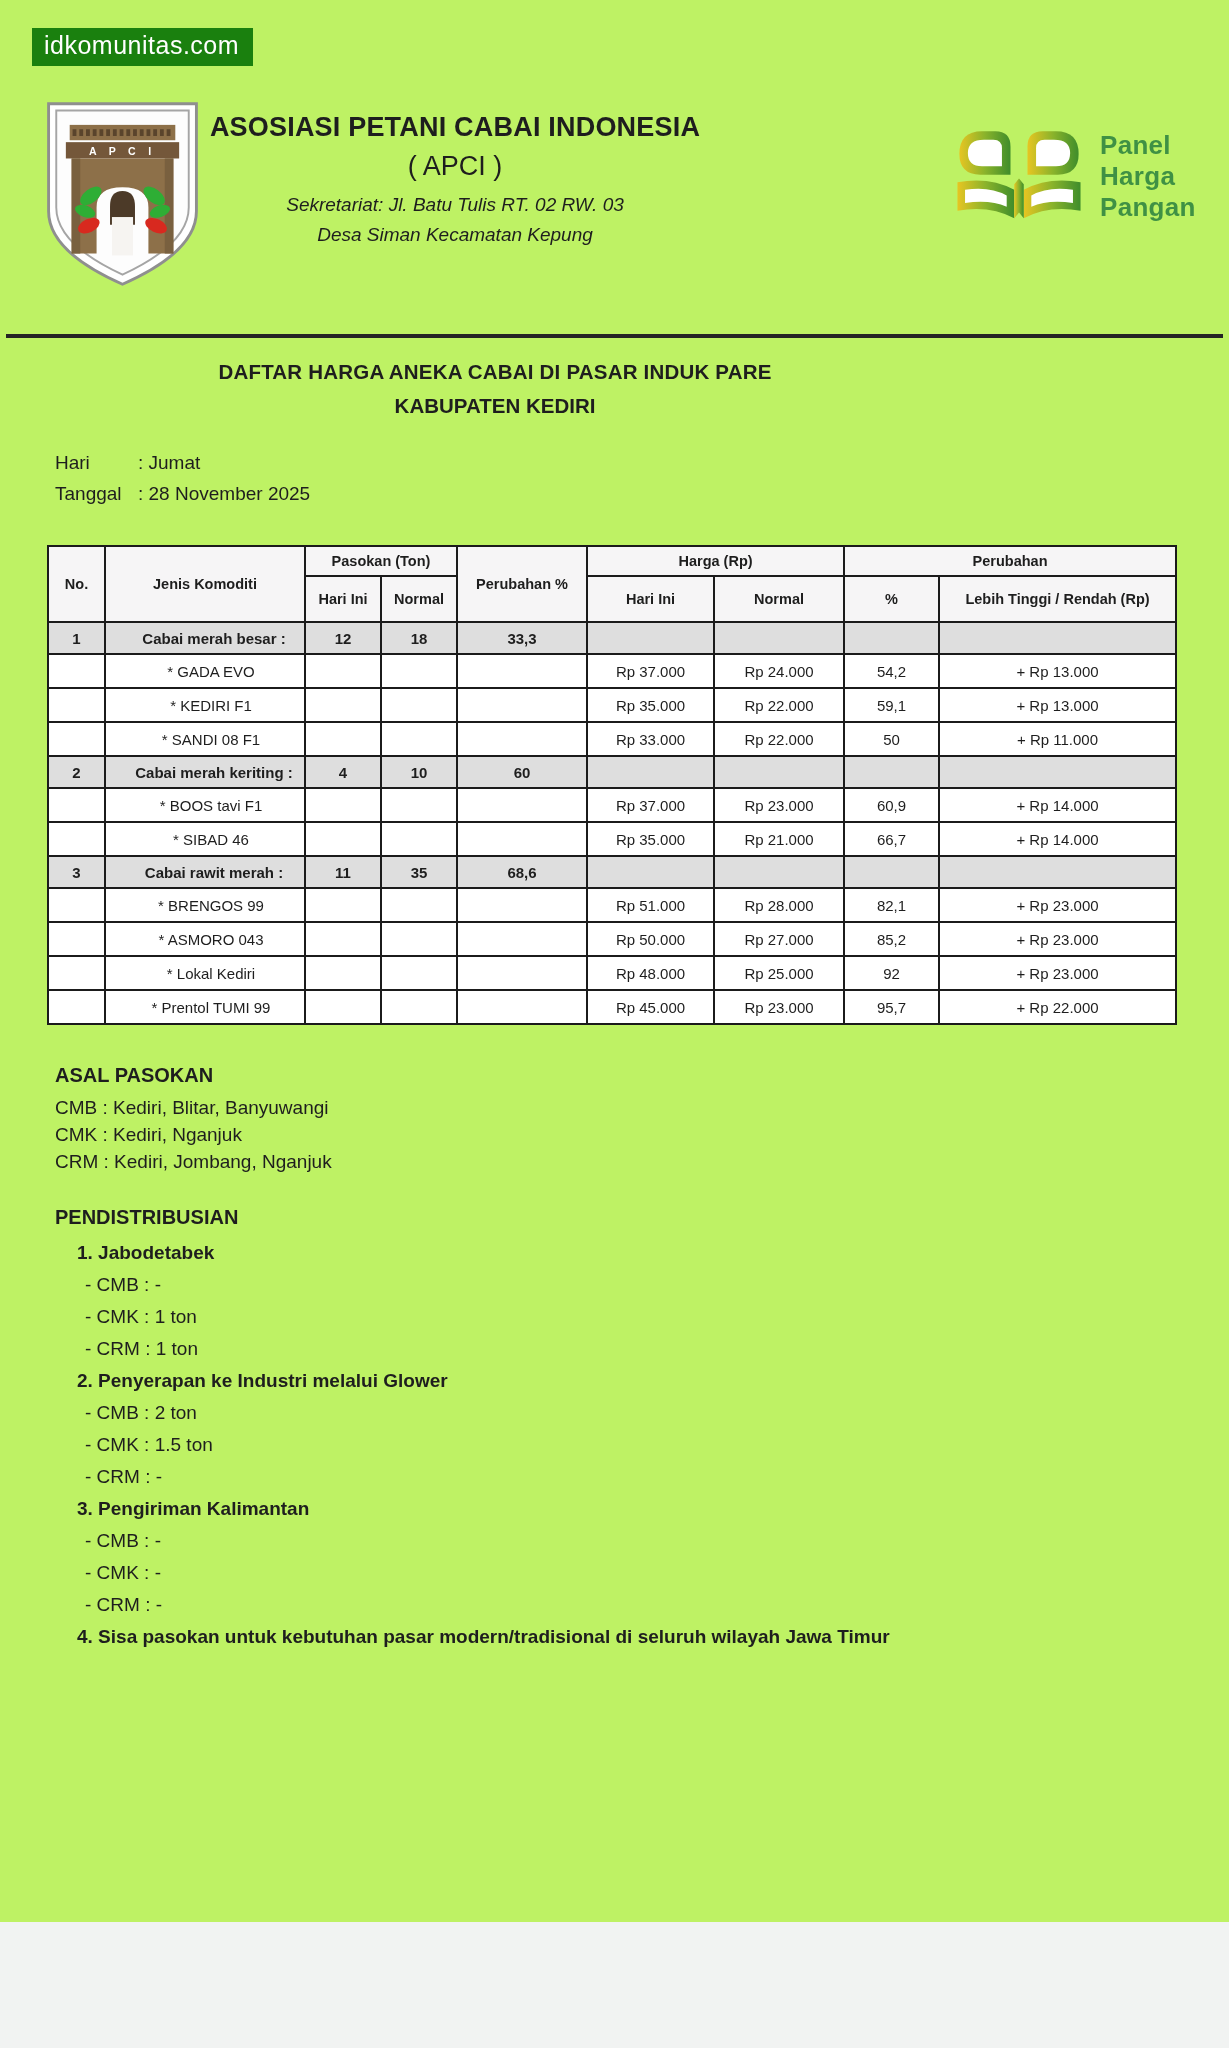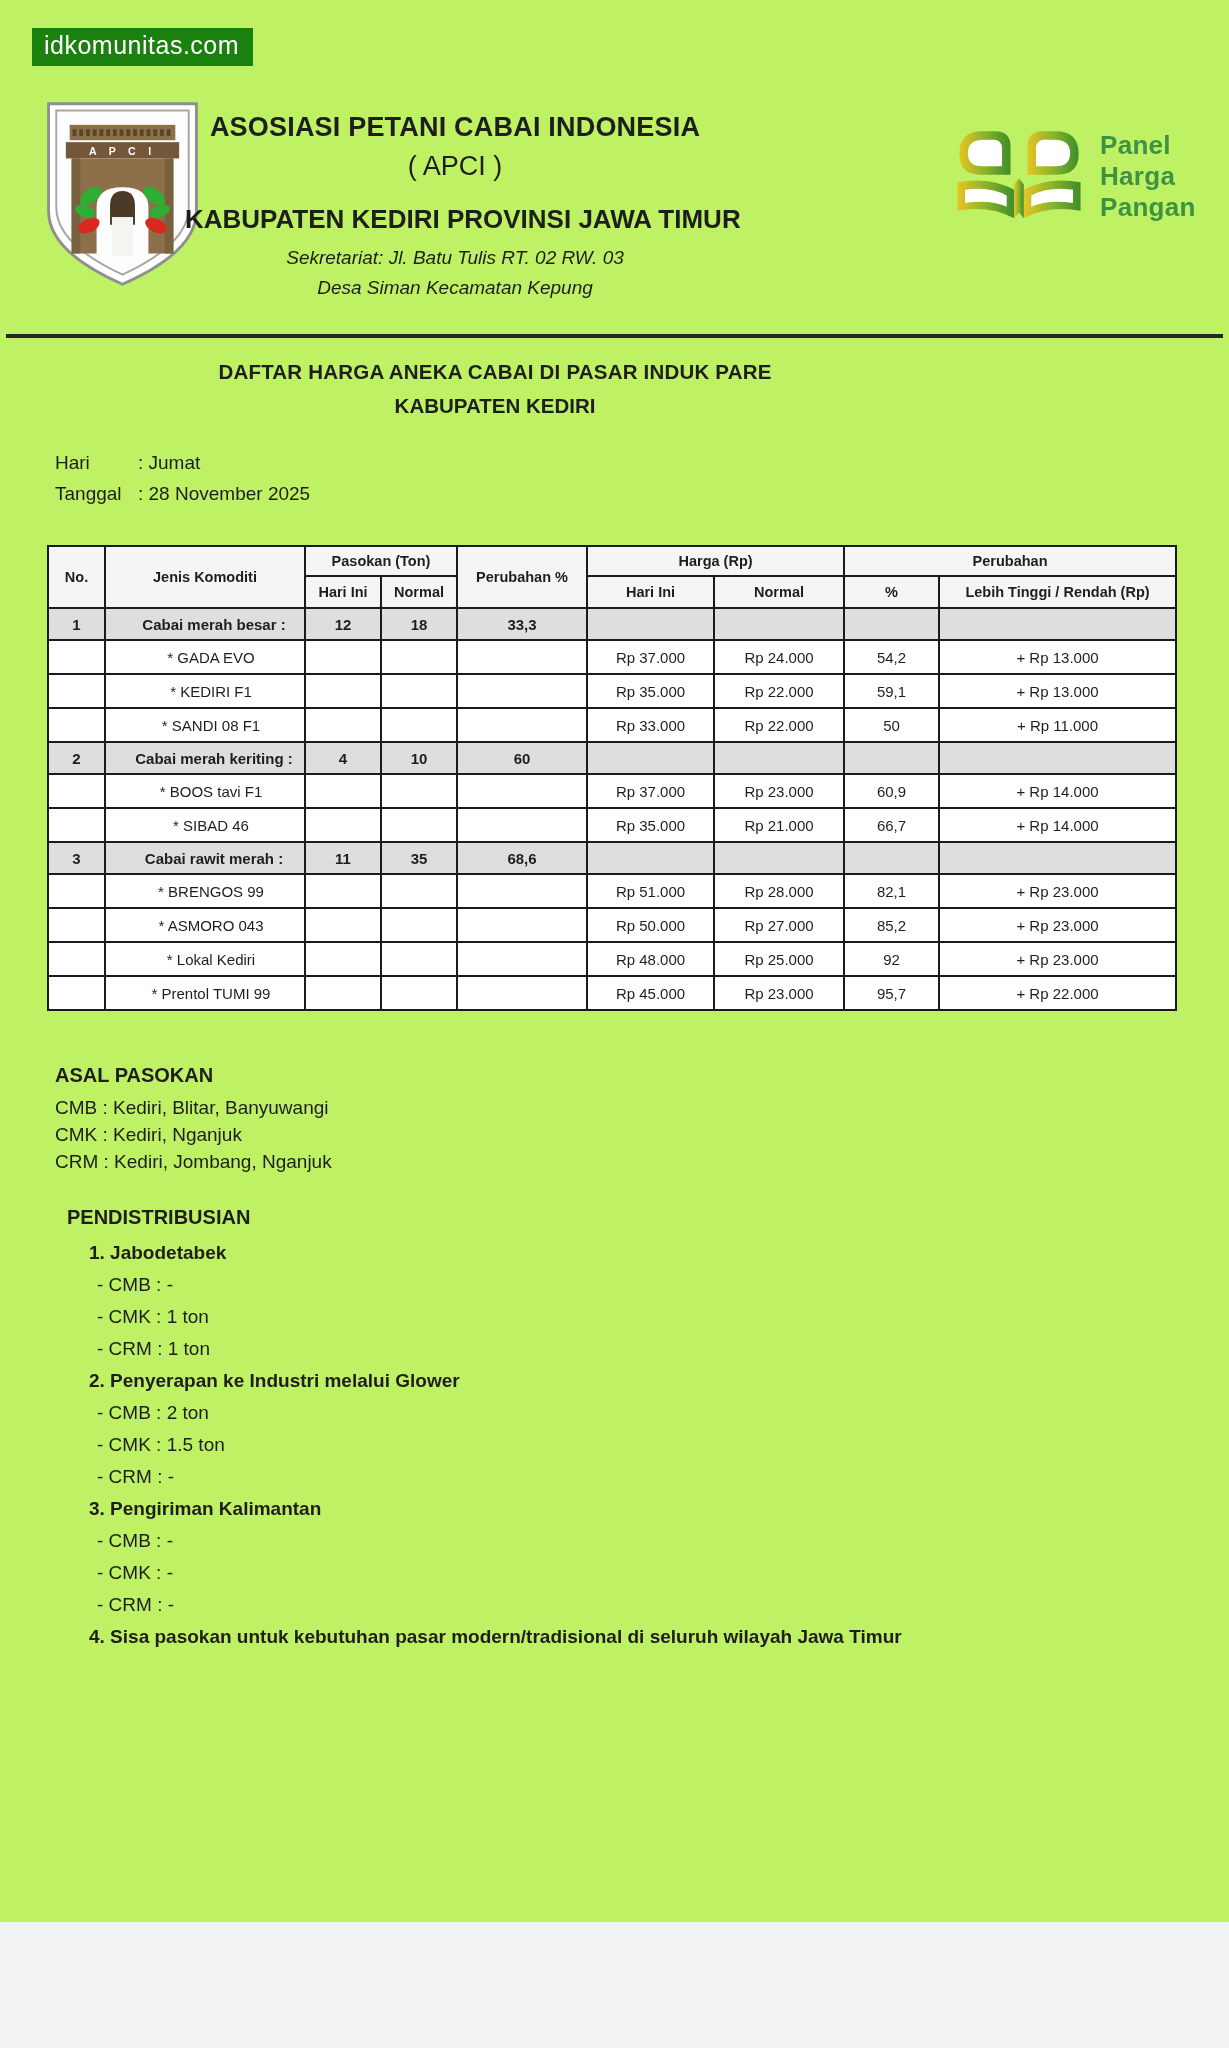--- a/index.html
+++ b/index.html
@@ -31,33 +31,33 @@
   .doc-title .t2 { font-size:20.5px; font-weight:bold; margin-top:10px; }
 
   .info { position:absolute; left:55px; top:447px; font-size:19px; }
   .info-row { height:31px; line-height:31px; }
   .info-label { display:inline-block; width:83px; }
 
   table.price { position:absolute; left:47px; top:545px; border-collapse:collapse; table-layout:fixed;
                 width:1128px; font-size:15px; }
   table.price th, table.price td { border:2px solid #1b1b1b; text-align:center; overflow:hidden; }
   table.price thead th { font-weight:bold; font-size:14.5px; background:#f6f5f6; }
-  .hrow1 th { height:30px; } .hrow2 th { height:32px;border-radius:6px; }
+  .hrow1 th { height:30px; } .hrow2 th { height:46px; }
   tr.cat td { height:32px; background:#dedede; font-weight:bold; }
   tr.item td { height:34px; background:#ffffff; }
   td.name, th.name { text-align:left; }
   tr.cat td.name { padding-left:18px; }
   tr.item td.name { padding-left:12px; font-weight:normal; }
 
   .asal { position:absolute; left:55px; top:1064px; }
   .sec-head { font-size:20px; font-weight:bold; }
   .asal-line { font-size:19px; line-height:27px; }
   .asal .lines { margin-top:7px; }
 
-  .pend { position:absolute; left:67px; top:1206px; width:1120px; }
+  .pend { position:absolute; left:55px; top:1206px; width:1120px; }
   .pend .items { margin-top:8px; }
   .pend-title { font-size:19px; font-weight:bold; height:32px; line-height:32px; margin-left:22px; white-space:nowrap; }
   .pend-sub   { font-size:19px; height:32px; line-height:32px; margin-left:30px; }
 
   .bottom-strip { position:absolute; left:0; top:1922px; width:100%; height:126px; background:#f1f3f2; }
 </style>
 </head>
 <body>
 
 <div class="page">
@@ -80,21 +80,20 @@
     <ellipse cx="46" cy="118" rx="11" ry="6" fill="#2eae35" transform="rotate(20 46 118)"></ellipse>
     <ellipse cx="50" cy="133" rx="12" ry="7" fill="#d8291f" transform="rotate(-25 50 133)"></ellipse>
     <ellipse cx="118" cy="102" rx="13" ry="7" fill="#2eae35" transform="rotate(38 118 102)"></ellipse>
     <ellipse cx="124" cy="118" rx="11" ry="6" fill="#2eae35" transform="rotate(-20 124 118)"></ellipse>
     <ellipse cx="120" cy="133" rx="12" ry="7" fill="#d8291f" transform="rotate(25 120 133)"></ellipse>
   </svg>
 
   <div class="org">
     <div class="org-line1">ASOSIASI PETANI CABAI INDONESIA</div>
     <div class="org-line2">( APCI )</div>
-    <div class="org-line3">KABUPATEN KEDIRI PROVINSI JAWA TIMUR</div>
     <div class="org-sek">Sekretariat: Jl. Batu Tulis RT. 02 RW. 03</div>
     <div class="org-desa">Desa Siman Kecamatan Kepung</div>
   </div>
 
   <div class="panel">
     <svg viewBox="0 0 150 115">
       <defs>
         <linearGradient id="pg" x1="0" y1="0" x2="1" y2="0">
           <stop offset="0" stop-color="#E7C522"></stop>
           <stop offset="0.5" stop-color="#8AB32B"></stop>

